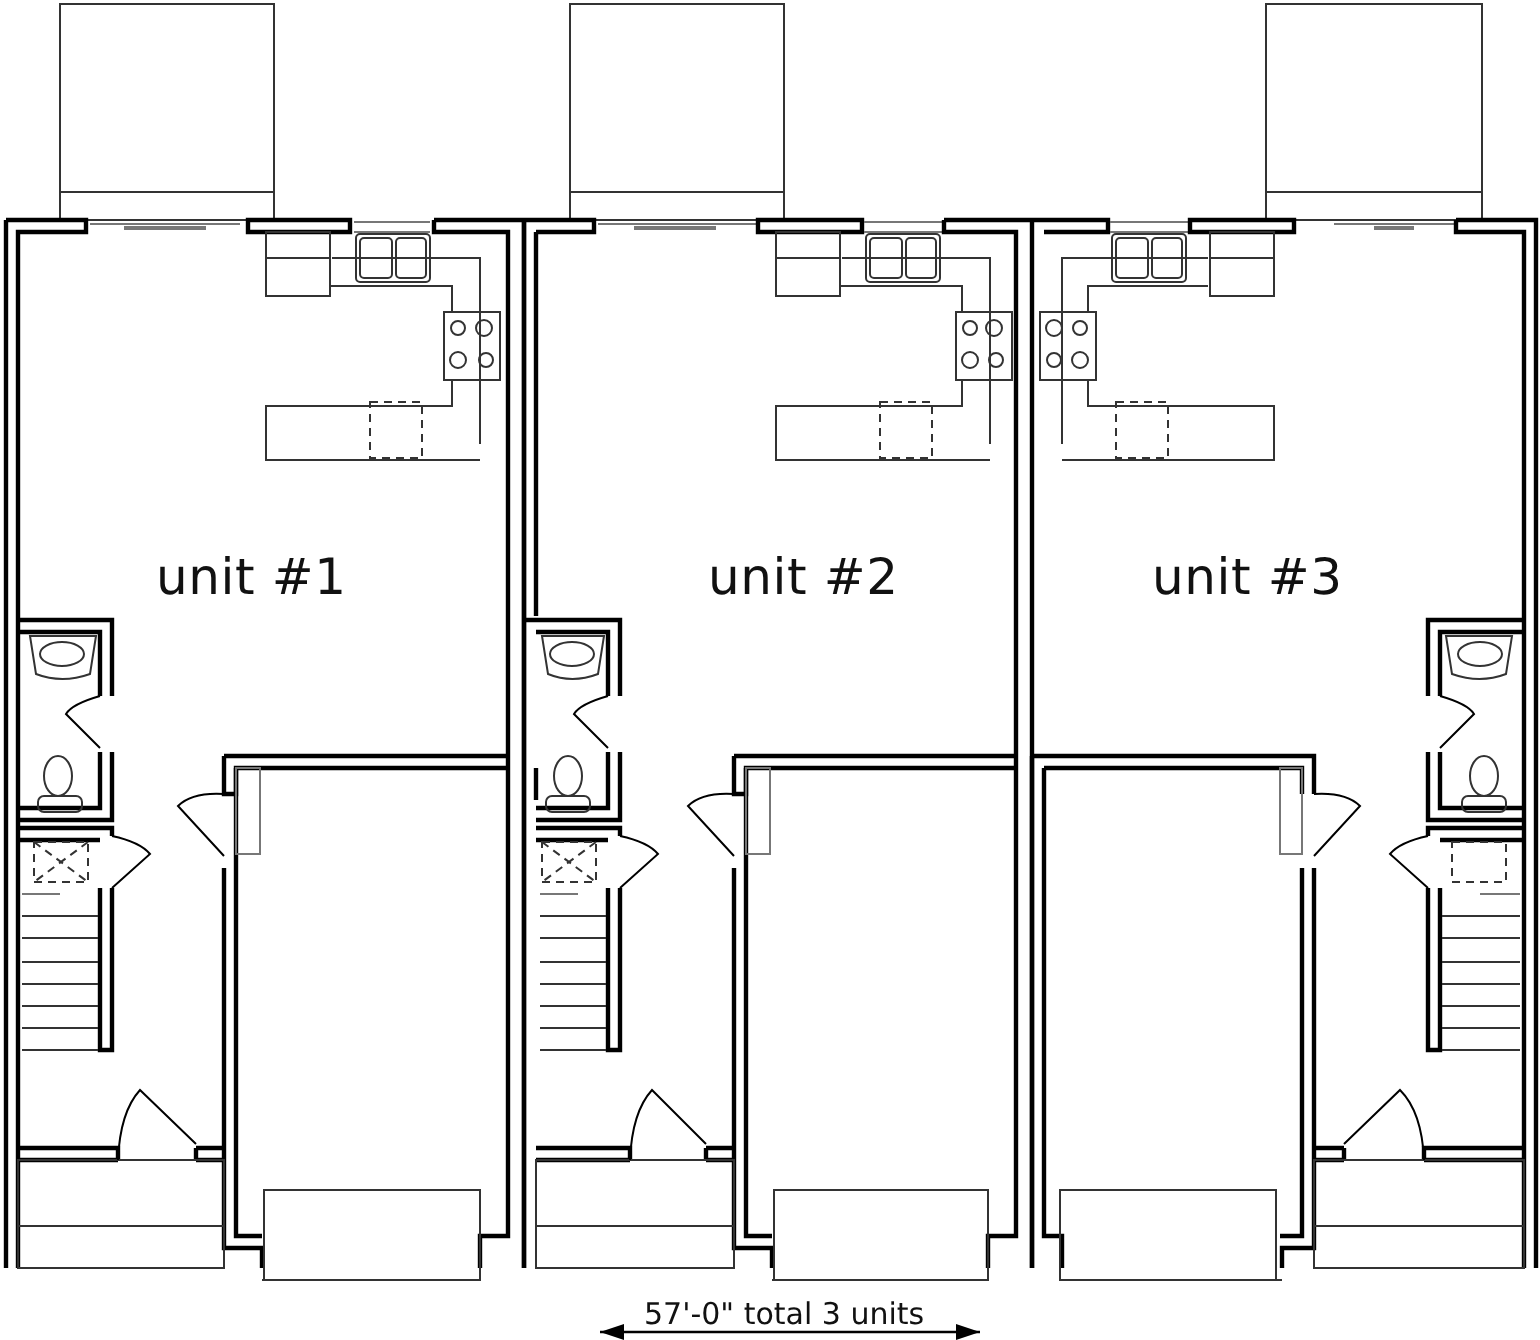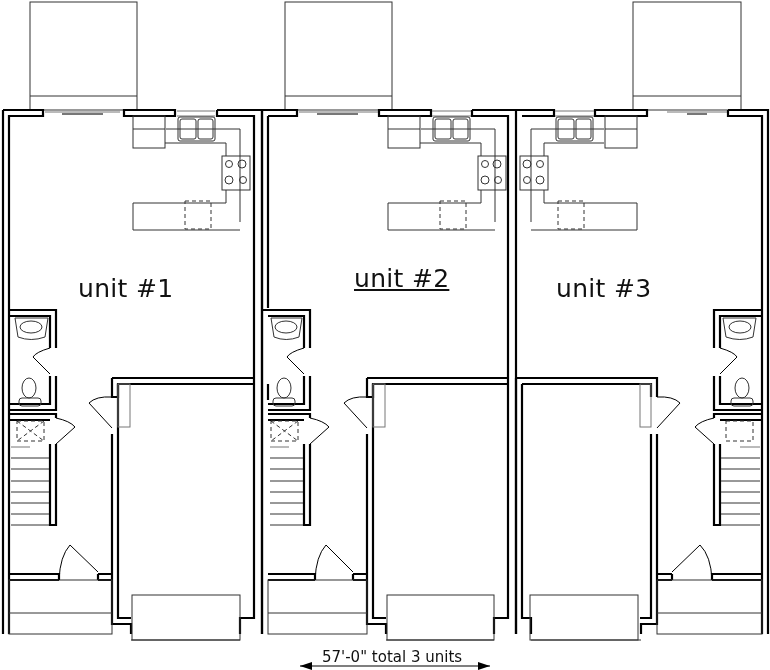--- a/index.html
+++ b/index.html
@@ -240,15 +240,15 @@
   </g>
 
   <g>
     <line x1="300" y1="666" x2="490" y2="666" stroke="#000" stroke-width="1.2"></line>
     <polygon points="300,666 312,662 312,670" fill="#000"></polygon>
     <polygon points="490,666 478,662 478,670" fill="#000"></polygon>
   </g>
 </svg>
 
 <div class="label" style="left:78px;top:274px;">unit #1</div>
-<div class="label" style="left:354px;top:264px;text-decoration:underline;">unit #2</div>
-<div class="label" style="left:556px;top:274px;text-align:right;">unit #3</div>
+<div class="label" style="left:354px;top:274px;">unit #2</div>
+<div class="label" style="left:576px;top:274px;text-align:right;">unit #3</div>
 <div class="dimlabel" style="left:322px;top:648px;">57'-0" total 3 units</div>
 
 </body></html>

